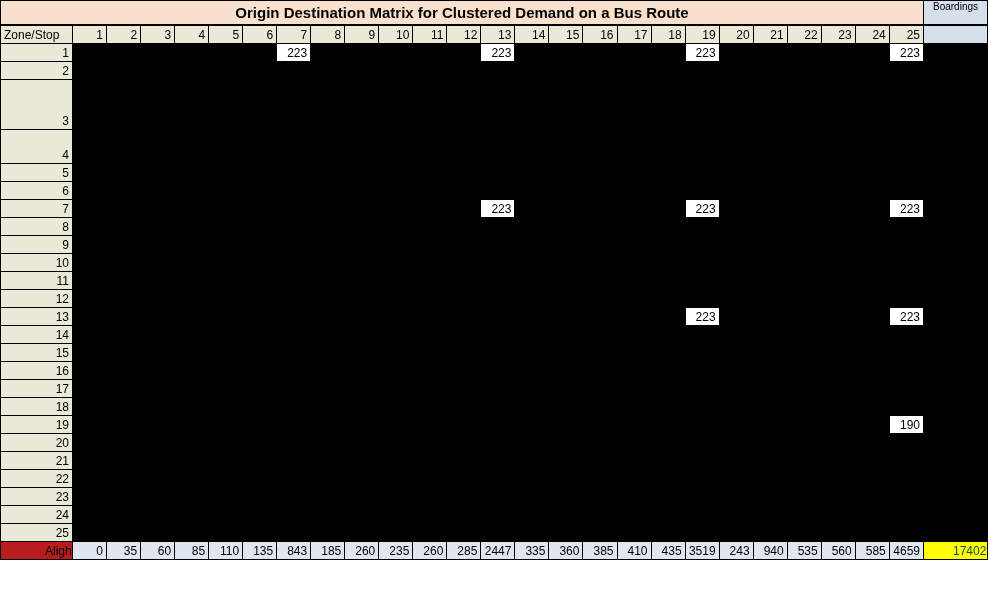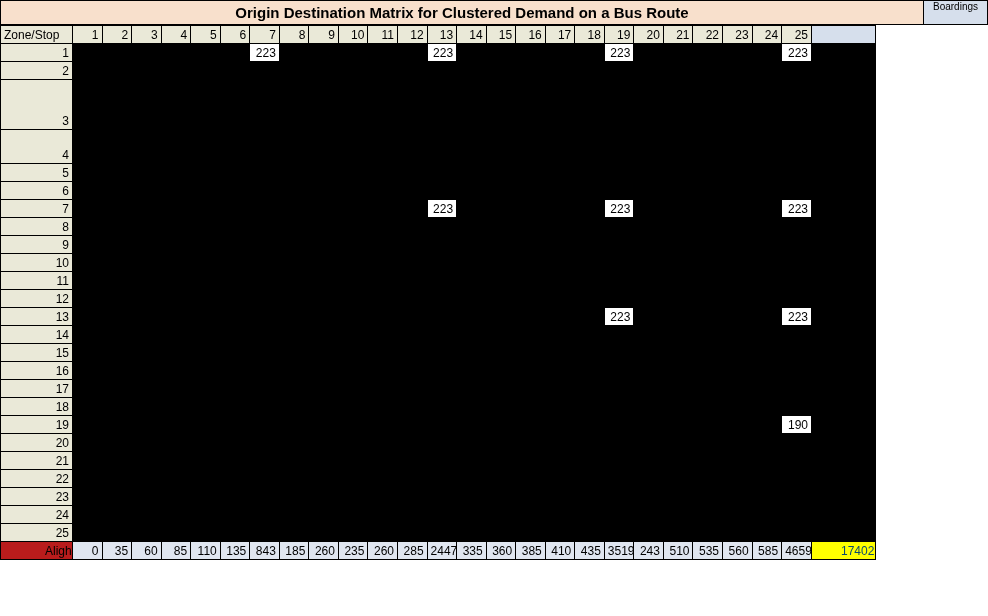--- a/index.html
+++ b/index.html
@@ -14,21 +14,21 @@
     font-size: 15px;
     padding: 3px 0;
     border: 1px solid #000;
   }
   .boardings-head {
     width: 64px;
     background: #d6dfec;
     border: 1px solid #000;
     border-left: none;
   }
-  table { border-collapse: collapse; width: 876px; table-layout: fixed; }
+  table { border-collapse: collapse; width: 988px; table-layout: fixed; }
   th, td { border: 1px solid #000; padding: 1px 3px; text-align: right; font-size: 12px; height: 18px; overflow: hidden; }
   th.rowlabel, td.rowlabel { width: 72px; background: #eae9d8; text-align: right; }
   th.colhead { background: #eae9d8; font-weight: normal; }
   th.colhead.first { text-align: left; }
   td.data { background: #000; color: #000; }
   td.data.shown { background: #fff; color: #000; }
   td.boardings { background: #000; width: 64px; }
   td.boardings.total { background: #ffff00; color: #0c4a6e; padding-left: 29px; }
   tr.alight td, tr.alight th { background: #e0e6f0; }
   tr.alight .rowlabel { background: #b91c1c; padding-left: 44px; }
@@ -823,21 +823,21 @@
           <td>260</td>
           <td>285</td>
           <td>2447</td>
           <td>335</td>
           <td>360</td>
           <td>385</td>
           <td>410</td>
           <td>435</td>
           <td>3519</td>
           <td>243</td>
-          <td>510</td>
+          <td>940</td>
           <td>535</td>
           <td>560</td>
           <td>585</td>
           <td>4659</td>
           <td class="boardings total">17402</td>
         </tr>
       </tbody>
   </table>
 </div>
 

